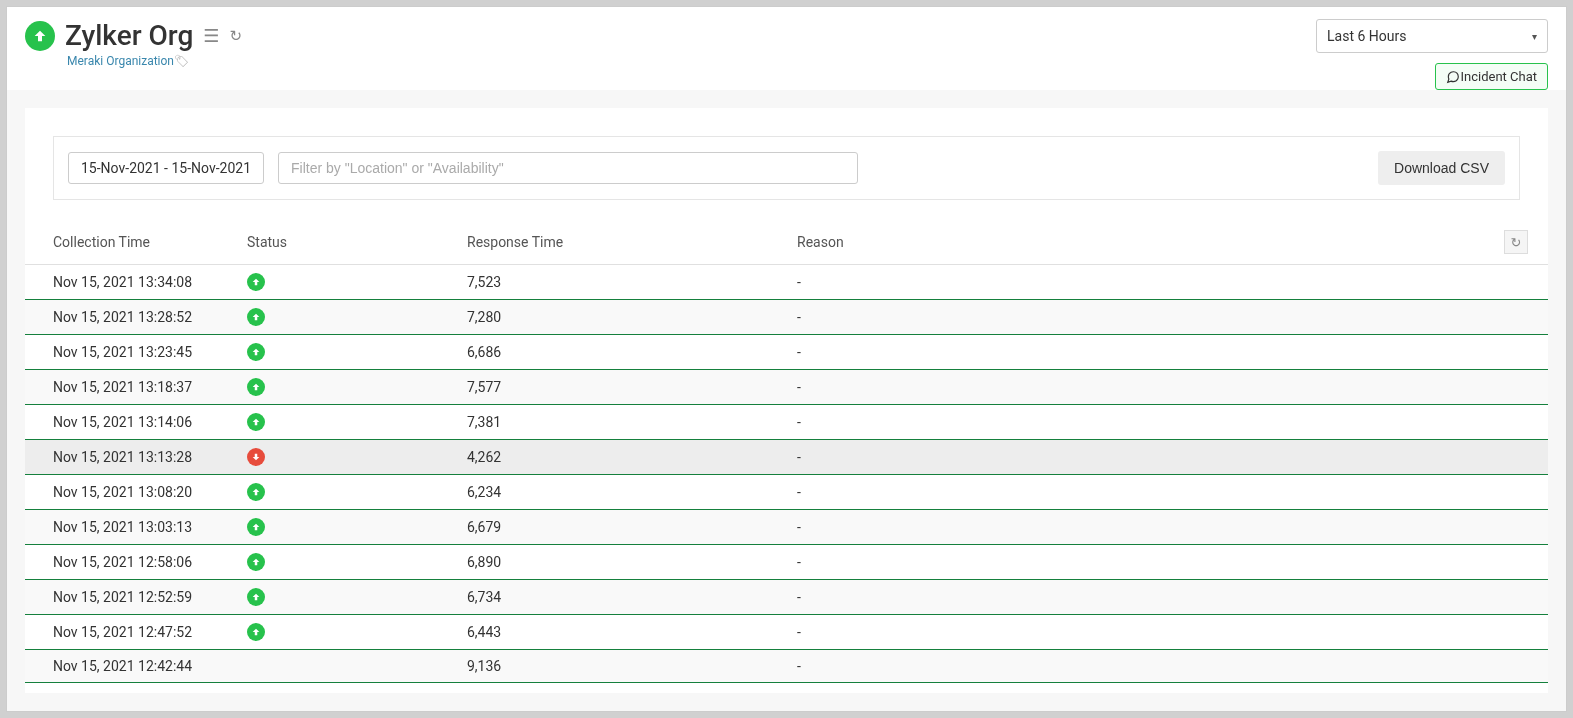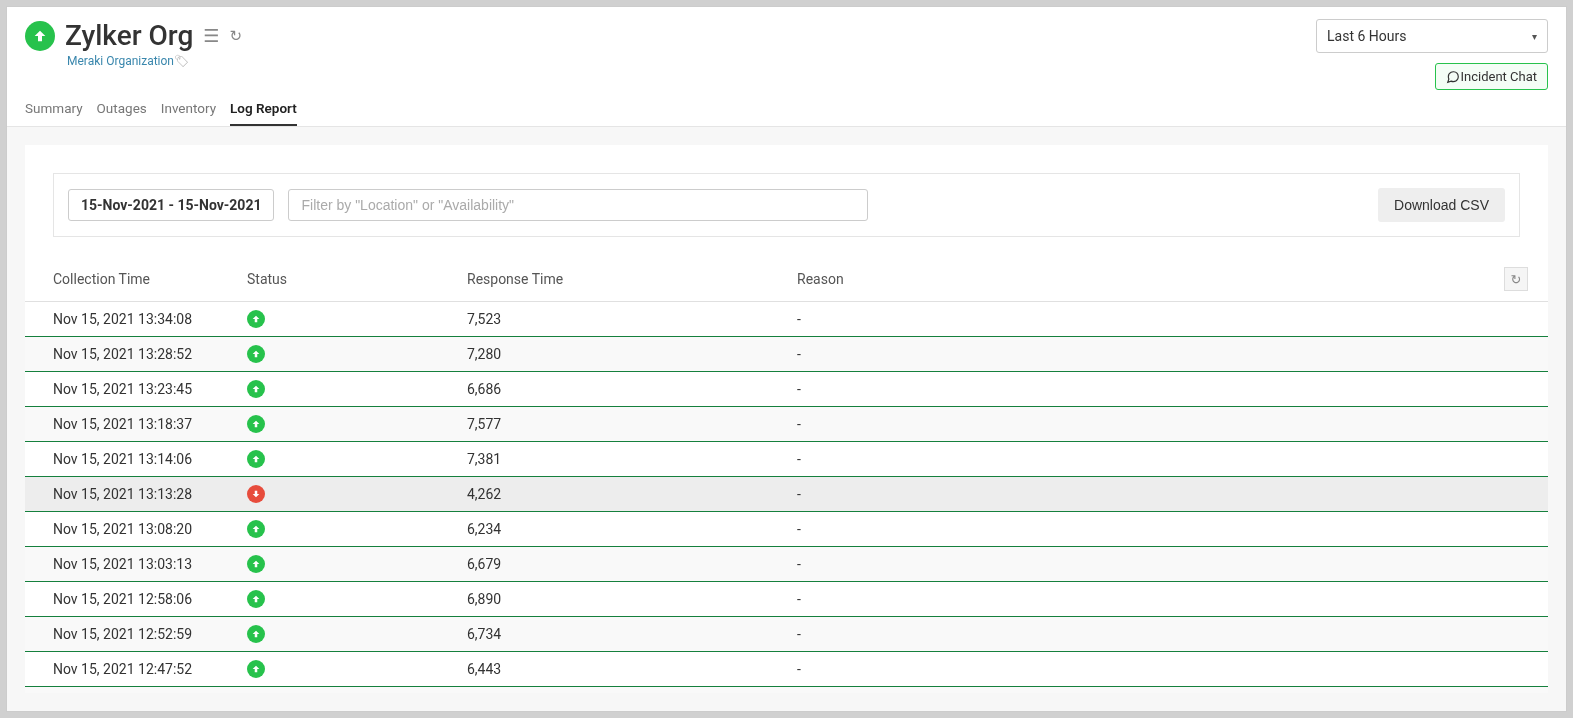--- a/index.html
+++ b/index.html
@@ -162,21 +162,20 @@
       gap: 14px;
     }
     .date-range {
       border: 1px solid #ccc;
       border-radius: 3px;
       padding: 7px 12px;
       font-size: 14px;
       color: #333;
       background: #fff;
       cursor: pointer;
-      font-weight: bold;
     }
     .filter-input {
       flex: 0 0 580px;
       border: 1px solid #ccc;
       border-radius: 3px;
       padding: 7px 12px;
       font-size: 14px;
       color: #333;
       outline: none;
     }
@@ -296,26 +295,20 @@
       </div>
       <div class="incident-chat">
         <svg viewBox="0 0 24 24" stroke-width="2">
             <path d="M21 11.5a8.38 8.38 0 0 1-.9 3.8 8.5 8.5 0 0 1-7.6 4.7 8.38 8.38 0 0 1-3.8-.9L3 21l1.9-5.7a8.38 8.38 0 0 1-.9-3.8 8.5 8.5 0 0 1 4.7-7.6 8.38 8.38 0 0 1 3.8-.9h.5a8.48 8.48 0 0 1 8 8v.5z"></path>
           </svg>
         <span>Incident Chat</span>
       </div>
     </div>
   </div>
 
-  <div class="tabs" id="tabs-container">
-  <span class="tab">Summary</span>
-      <span class="tab">Outages</span>
-      <span class="tab">Inventory</span>
-      <span class="tab active">Log Report</span>
-    </div>
 
   <div class="content-wrapper">
     <div class="content-panel">
       <div class="filters-bar">
         <div class="date-range">15-Nov-2021 - 15-Nov-2021</div>
         <input class="filter-input" type="text" placeholder="Filter by &quot;Location&quot; or &quot;Availability&quot;" style="">
         <div class="spacer"></div>
         <button class="download-btn">Download CSV</button>
       </div>
 

